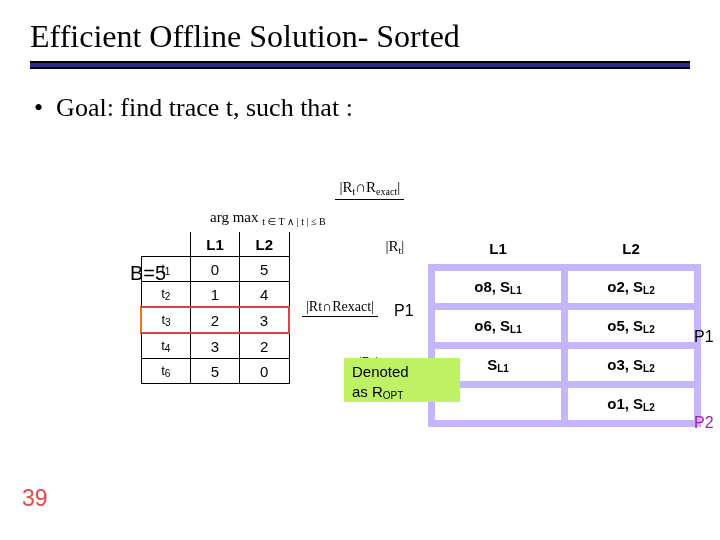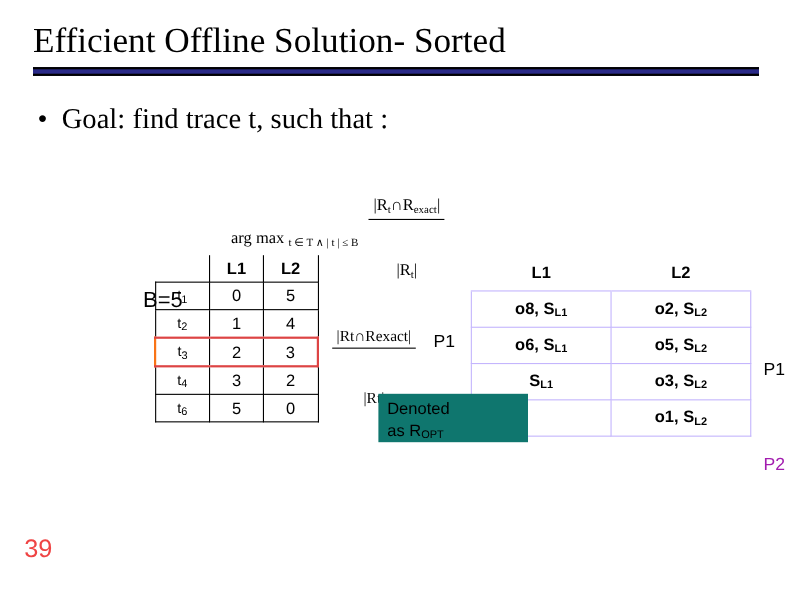--- a/index.html
+++ b/index.html
@@ -47,21 +47,21 @@
     vertical-align: middle;
     margin-right: 6px;
   }
   .formula-wrap .sub {
     font-size: 10px;
     vertical-align: -3px;
   }
   .frac {
     display: inline-block;
     vertical-align: middle;
-    text-align: center;
+    text-align: right;
     line-height: 1;
   }
   .frac .num { display: block; border-bottom: 1px solid #000; padding: 0 4px 2px; }
   .frac .den { display: block; padding-top: 2px; margin-top: 37px; }
   .b-label {
     position: absolute;
     left: 86px;
     top: 262px;
     font-size: 20px;
     margin-left: 44px;
@@ -119,36 +119,36 @@
     color: #a21caf;
   }
   .result-table {
     position: absolute;
     left: 428px;
     top: 232px;
     border-collapse: collapse;
     font-size: 15px;
   }
   .result-table th, .result-table td {
-    border: 1px solid #c4b5fd;
+    border: 7px solid #c4b5fd;
     width: 126px;
     height: 32px;
     text-align: center;
     padding: 0;
     font-weight: bold;
   }
   .result-table thead th { border-top: none; border-left: none; border-right: none; }
   .result-table td .o-sub { font-size: 10px; font-weight: bold; vertical-align: -2px; }
   .denoted-box {
     position: absolute;
     left: 344px;
     top: 358px;
-    width: 136px;
+    width: 116px;
     height: 44px;
-    background: #0f766e;
+    background: #bef264;
     color: #000;
     font-size: 15px;
     line-height: 1.3;
     padding: 4px 8px;
     box-sizing: border-box;
   }
   .denoted-box .ropt-sub { font-size: 10px; vertical-align: -2px; }
   .page-num {
     position: absolute;
     left: 22px;

